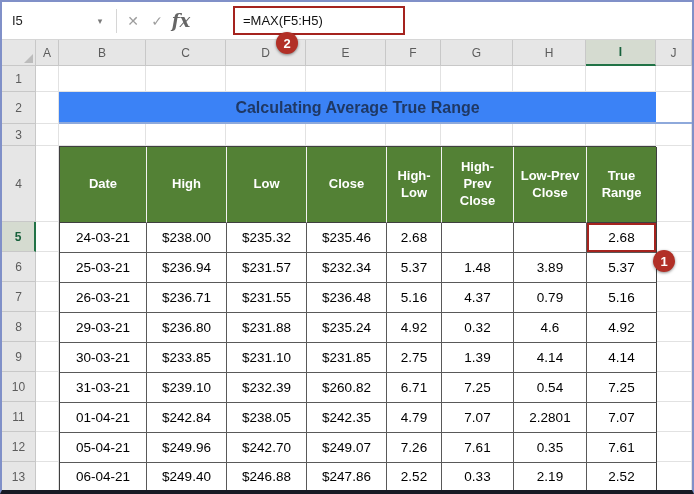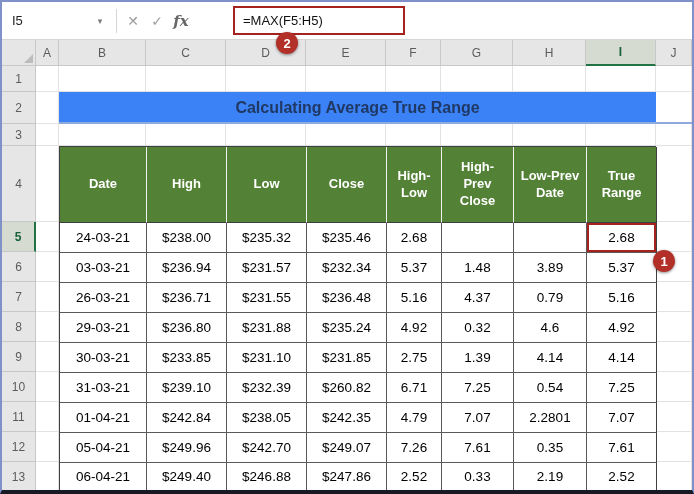--- a/index.html
+++ b/index.html
@@ -22,21 +22,21 @@
     display: flex; align-items: center;
   }
   .name-box {
     width: 86px; height: 100%;
     display: flex; align-items: center;
     padding-left: 10px; font-size: 13px; color: #222;
   }
   .name-caret { width: 24px; text-align: center; color: #7a7a7a; font-size: 9px; cursor: default; }
   .fb-sep { width: 1px; height: 24px; background: #d6d6d6; margin: 0 4px; }
   .fb-btn { width: 24px; text-align: center; font-size: 14px; color: #9d9d9d; cursor: default; }
-  .fb-fx { font-family: "DejaVu Serif", serif; font-style: italic; color: #666; font-size: 15px; font-weight: bold; }
+  .fb-fx { font-family: "DejaVu Serif", serif; font-style: italic; color: #666; font-size: 18px; font-weight: bold; }
   .formula-annotation {
     margin-left: 40px;
     border: 2px solid #a5231e;
     padding: 3px 10px 4px 8px;
     min-width: 172px;
   }
   .formula-text { font-size: 13px; color: #111; white-space: nowrap; }
 
   
   .sheet {
@@ -288,31 +288,31 @@
     <div class="title-cell">Calculating Average True Range</div>
     <div class="title-underline"></div>
 
     <div class="atr-table" id="atr-table">
         <div class="th">Date</div>
         <div class="th">High</div>
         <div class="th">Low</div>
         <div class="th">Close</div>
         <div class="th">High-Low</div>
         <div class="th">High-Prev Close</div>
-        <div class="th">Low-Prev Date</div>
+        <div class="th">Low-Prev Close</div>
         <div class="th lastcol">True Range</div>
         <div class="td">24-03-21</div>
         <div class="td">$238.00</div>
         <div class="td">$235.32</div>
         <div class="td">$235.46</div>
         <div class="td">2.68</div>
         <div class="td"></div>
         <div class="td"></div>
         <div class="td lastcol sel-cell">2.68</div>
-        <div class="td">03-03-21</div>
+        <div class="td">25-03-21</div>
         <div class="td">$236.94</div>
         <div class="td">$231.57</div>
         <div class="td">$232.34</div>
         <div class="td">5.37</div>
         <div class="td">1.48</div>
         <div class="td">3.89</div>
         <div class="td lastcol">5.37</div>
         <div class="td">26-03-21</div>
         <div class="td">$236.71</div>
         <div class="td">$231.55</div>

